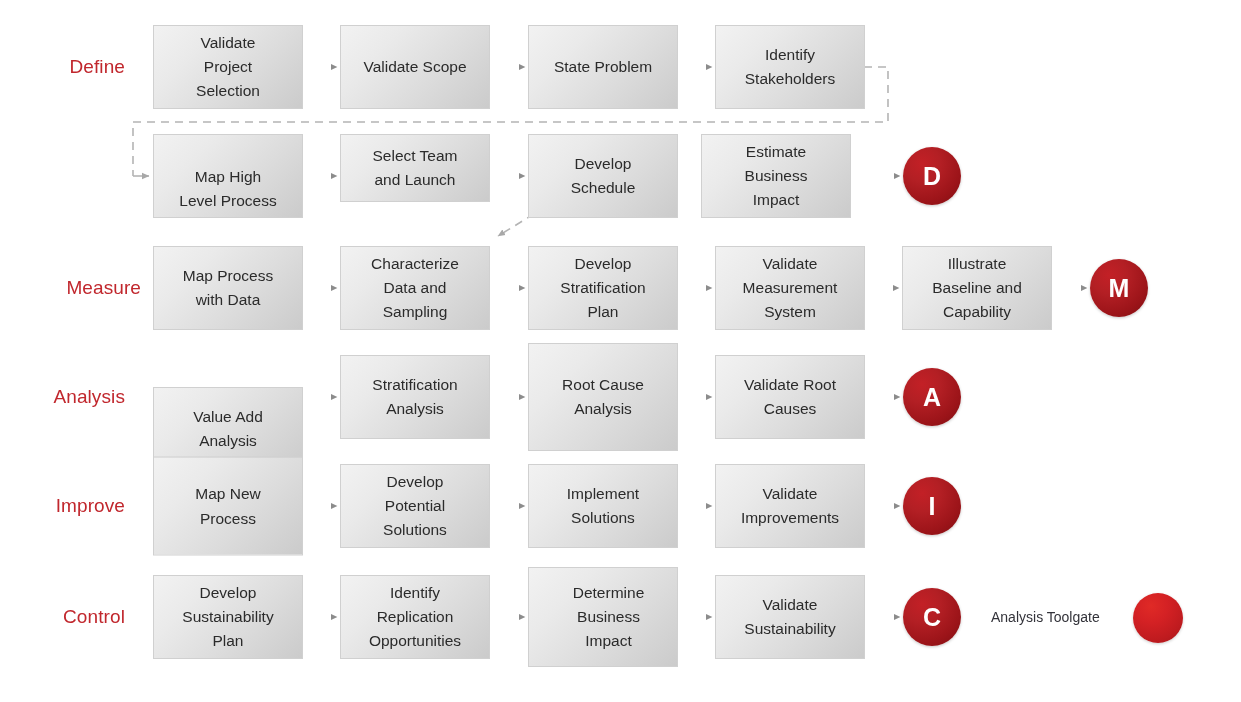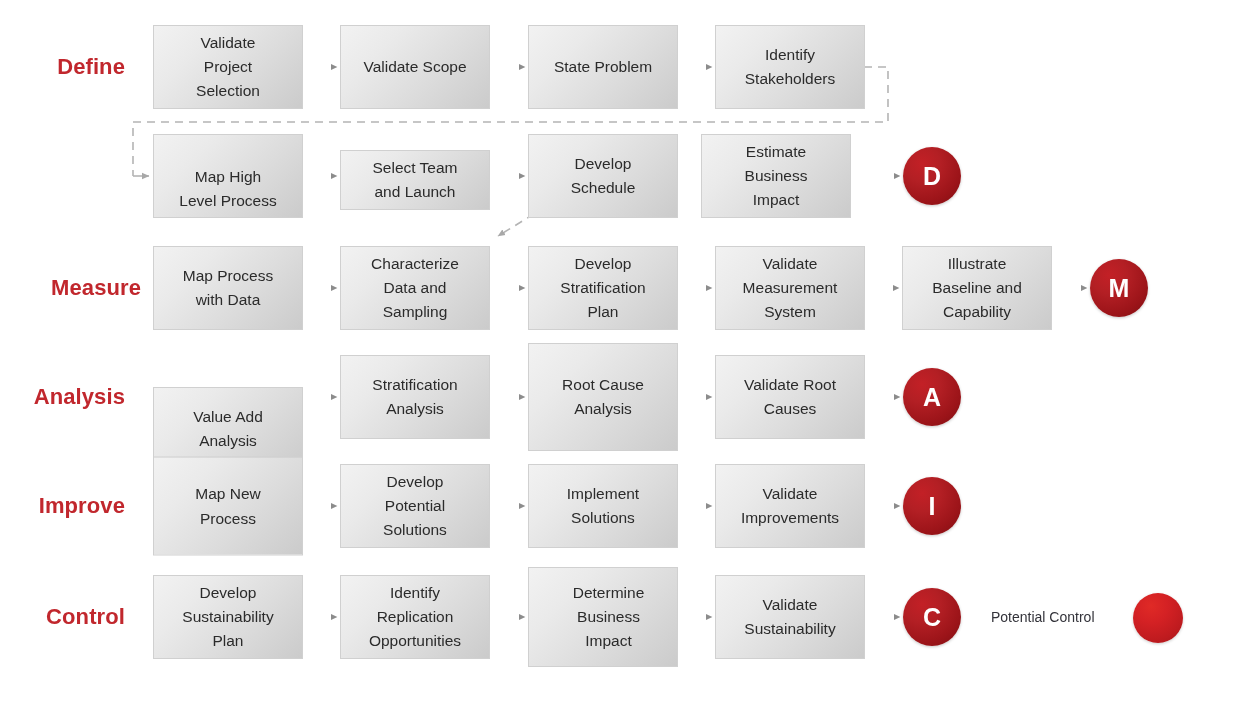--- a/index.html
+++ b/index.html
@@ -23,22 +23,22 @@
     position: absolute;
     left: 0;
     top: 0;
     width: 1241px;
     height: 702px;
     pointer-events: none;
   }
   .row-label {
     position: absolute;
     text-align: right;
-    font-weight: bold;
-    font-size: 22px;
+    font-weight: normal;
+    font-size: 19px;
     color: #c1272d;
     letter-spacing: 0.1px;
     white-space: nowrap;
     transform: translateY(-50%);
   }
   .proc-box {
     position: absolute;
     width: 150px;
     box-sizing: border-box;
     background: linear-gradient(135deg, #f2f2f2 0%, #eaeaea 28%, #dcdcdc 62%, #cbcbcb 100%);
@@ -146,21 +146,21 @@
       </div>
       <div class="proc-box" style="left: 528px; top: 67px; height: 84px;">
         <span>State Problem</span>
       </div>
       <div class="proc-box" style="left: 715px; top: 67px; height: 84px;">
         <span>Identify<br>Stakeholders</span>
       </div>
       <div class="proc-box" style="left: 153px; top: 176px; height: 84px; align-items: flex-end;">
         <span>Map High<br>Level Process</span>
       </div>
-      <div class="proc-box" style="left: 340px; top: 180px; height: 60px;">
+      <div class="proc-box" style="left: 340px; top: 168px; height: 68px;">
         <span>Select Team<br>and Launch</span>
       </div>
       <div class="proc-box" style="left: 528px; top: 176px; height: 84px;">
         <span>Develop<br>Schedule</span>
       </div>
       <div class="proc-box" style="left: 701px; top: 176px; height: 84px;">
         <span>Estimate<br>Business<br>Impact</span>
       </div>
       <div class="gate-circle" style="left: 932px; top: 176px; width: 58px; height: 58px; font-size: 25px;">D</div>
       <div class="row-label" style="left: 16px; width: 125px; top: 288px;">Measure</div>
@@ -215,17 +215,17 @@
       <div class="proc-box" style="left: 340px; top: 617px; height: 84px;">
         <span>Identify<br>Replication<br>Opportunities</span>
       </div>
       <div class="proc-box" style="left: 528px; top: 617px; height: 100px; padding-left: 17px;">
         <span>Determine<br>Business<br>Impact</span>
       </div>
       <div class="proc-box" style="left: 715px; top: 617px; height: 84px;">
         <span>Validate<br>Sustainability</span>
       </div>
       <div class="gate-circle" style="left: 932px; top: 617px; width: 58px; height: 58px; font-size: 25px;">C</div>
-      <div class="legend-label" style="left: 991px; top: 617px;">Potential Control</div>
+      <div class="legend-label" style="left: 991px; top: 617px;">Analysis Toolgate</div>
       <div class="legend-circle" style="left: 1158px; top: 618px; width: 50px; height: 50px;"></div>
     </div>
 
 </div>
 
 </body></html>

